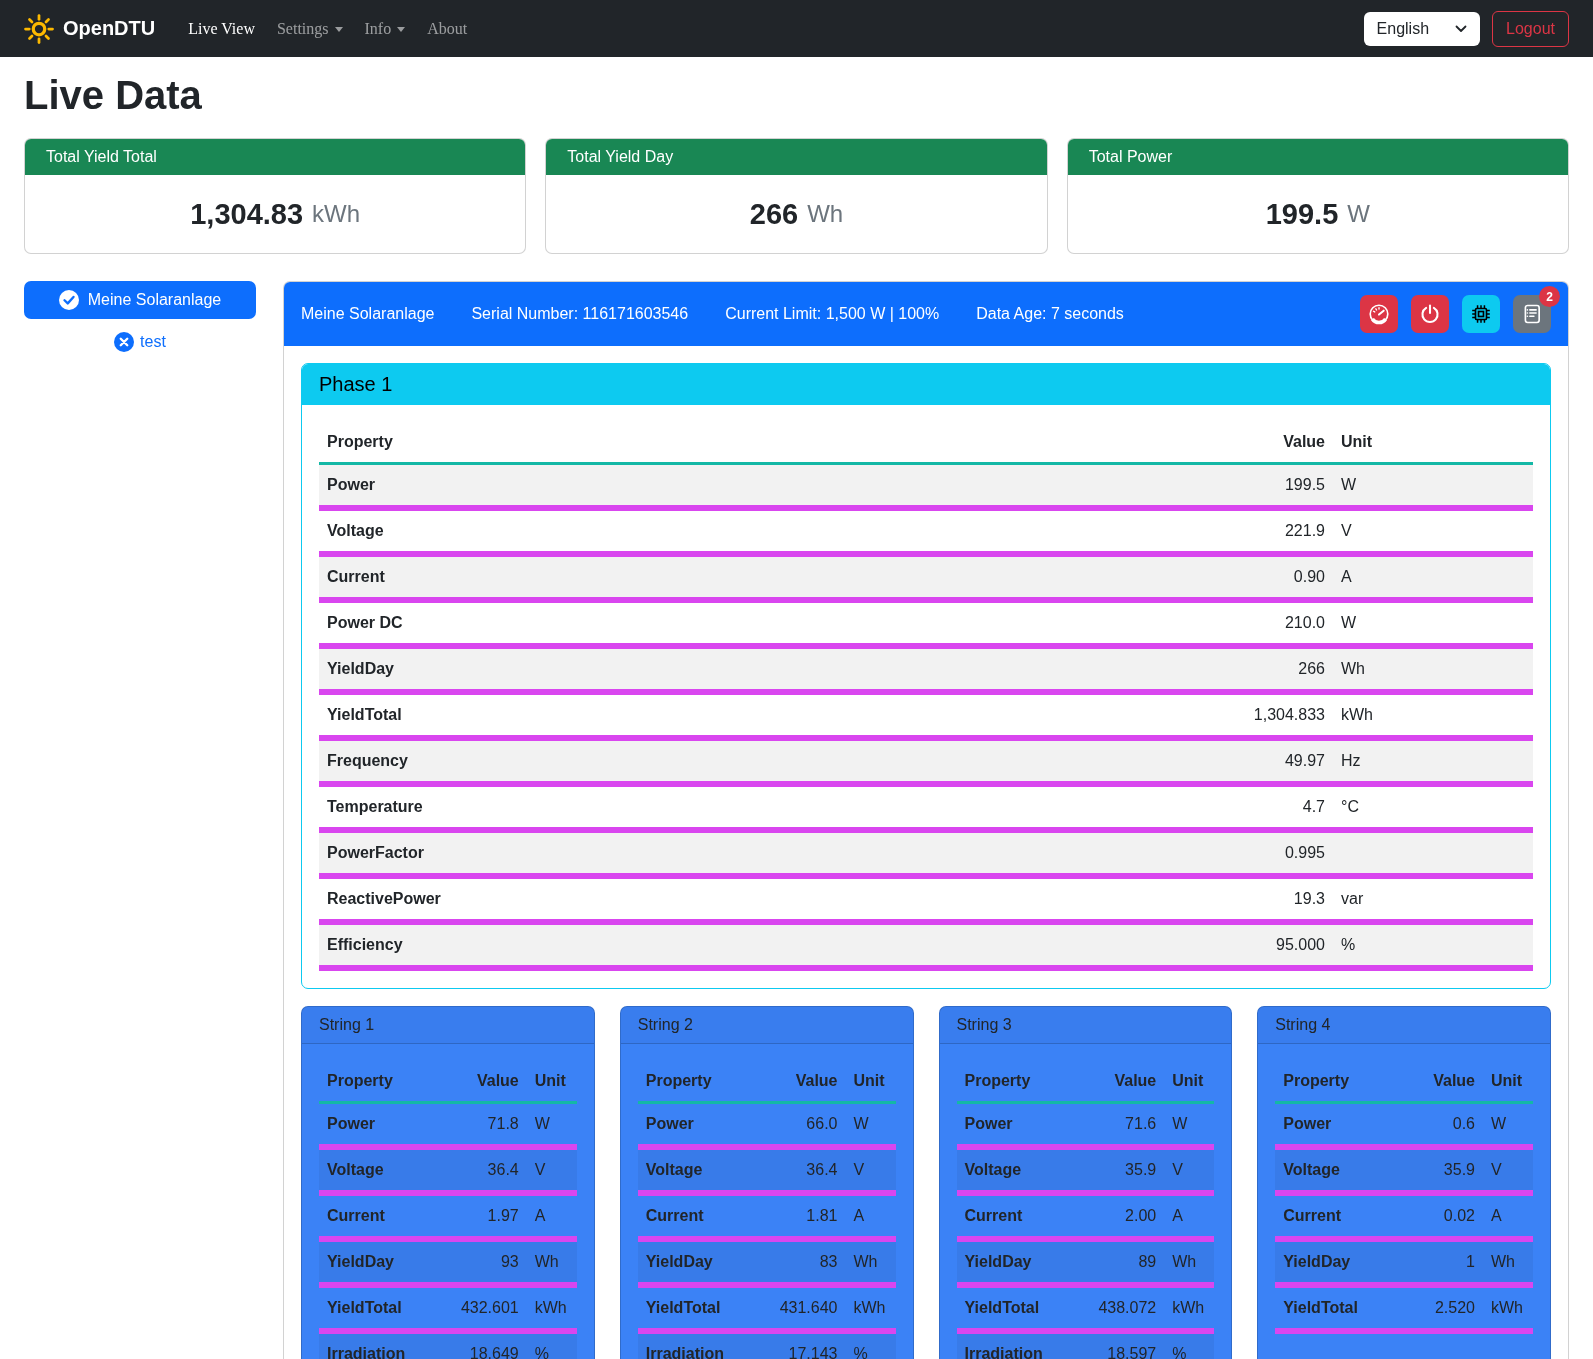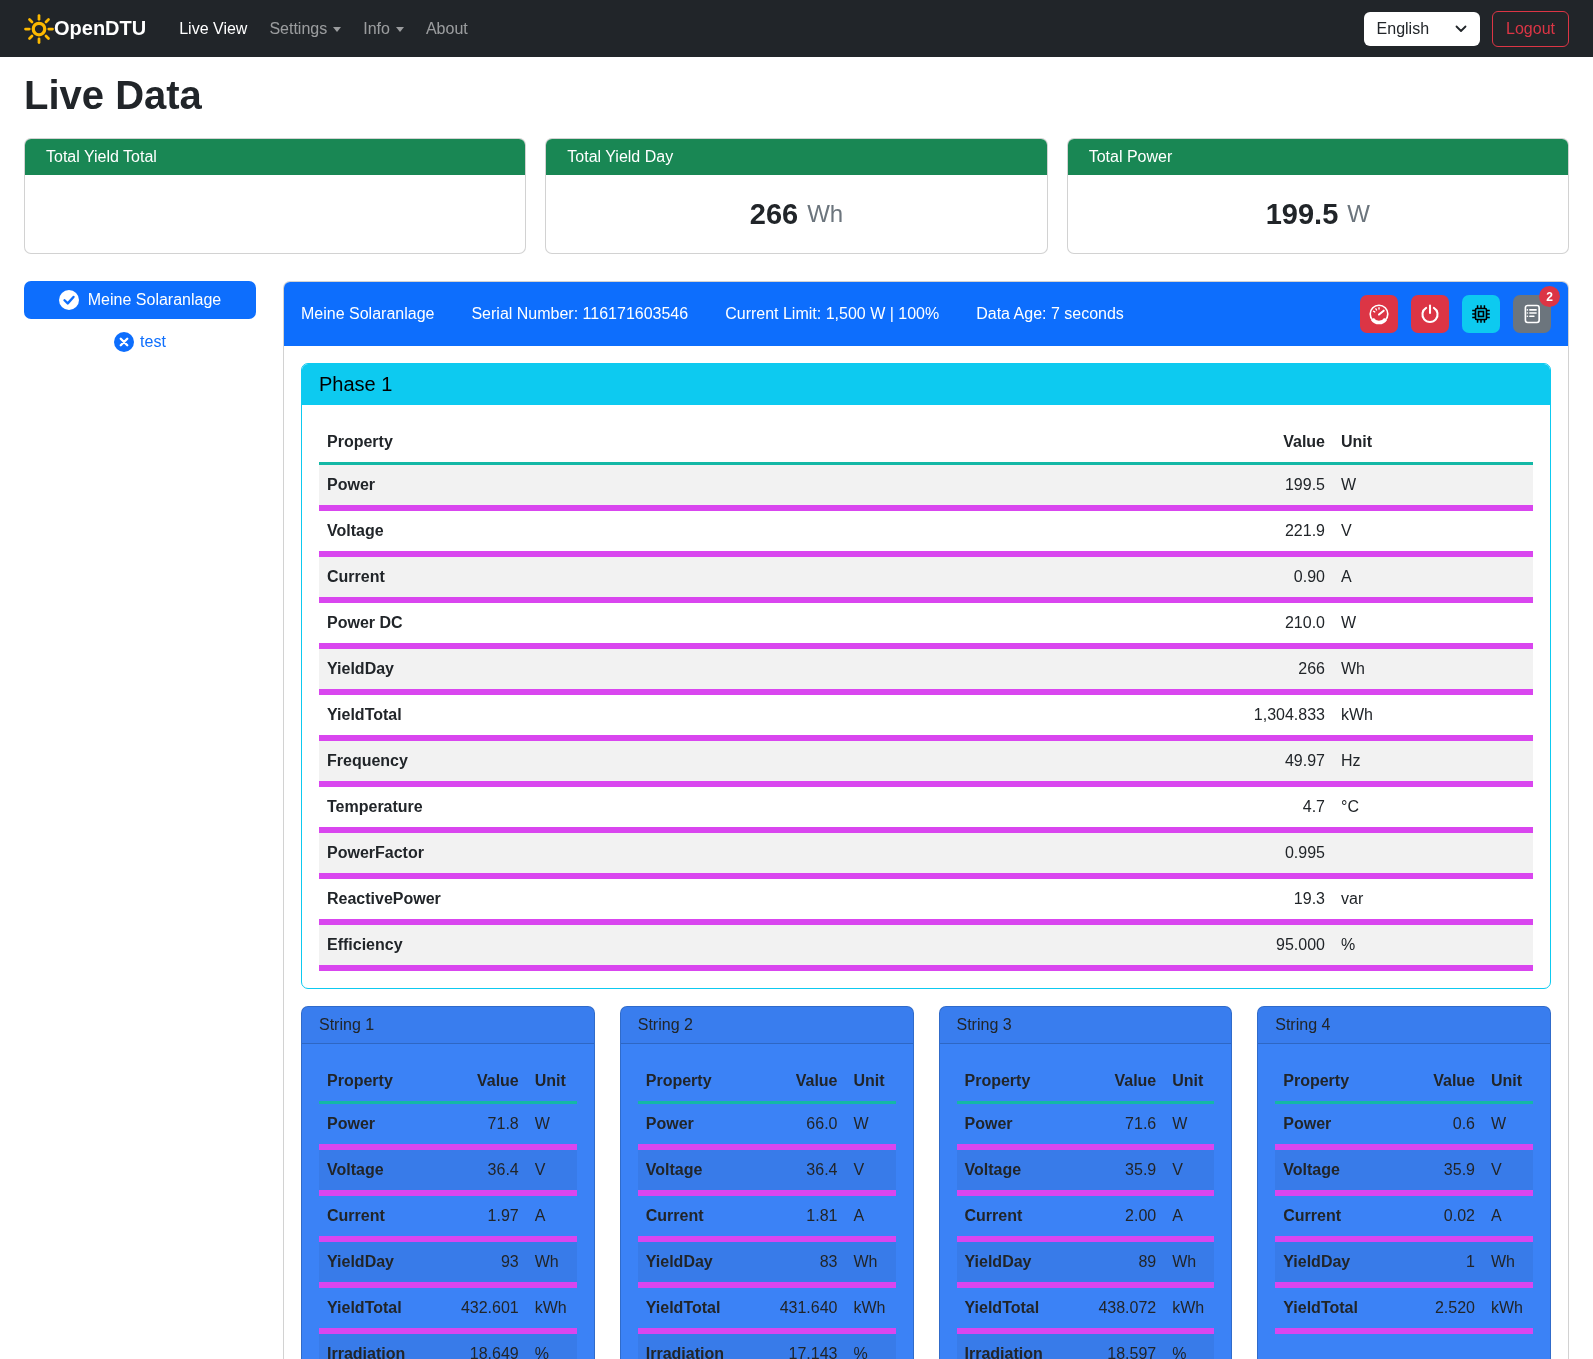--- a/index.html
+++ b/index.html
@@ -3,24 +3,24 @@
 <meta charset="utf-8">
 <style>
   * { box-sizing: border-box; }
   html,body { margin:0; padding:0; background:#fff; color:#212529;
     font-family:"Liberation Sans", sans-serif; }
   .page { width:1593px; min-height:1359px; }
 
   
   .navbar { height:57px; background:#212529; display:flex; align-items:center;
     padding:0 24px; gap:4px; }
-  .brand { display:flex; align-items:center; color:#fff; font-size:20px;
+  .brand { display:flex; align-items:center; gap:9px; color:#fff; font-size:20px;
     font-weight:700; margin-right:20px; }
   .nav-link { color:rgba(255,255,255,.55); font-size:16px; padding:8px 9px;
-    text-decoration:none; display:flex; align-items:center; gap:6px; cursor:pointer; }
+    text-decoration:none; display:flex; align-items:center; gap:6px; cursor:pointer;font-family:Liberation Serif, serif; }
   .nav-link.active { color:#fff; }
   .caret { display:inline-block; border-left:4px solid transparent;
     border-right:4px solid transparent; border-top:5px solid currentColor; margin-top:2px; }
   .nav-right { margin-left:auto; display:flex; align-items:center; gap:12px;padding-left:24px; }
   .lang-select { background:#fff; color:#212529; border-radius:6px; padding:8px 13px;
     font-size:16px; display:flex; align-items:center; gap:26px; cursor:pointer; }
   .logout-btn { background:transparent; border:1px solid #dc3545; color:#dc3545;
     border-radius:6px; padding:8px 13px; font-size:16px; cursor:pointer;
     font-family:inherit; }
 
@@ -132,20 +132,24 @@
       <button class="logout-btn">Logout</button>
     </div>
   </nav>
 
   <div class="container">
     <h1 class="page-title">Live Data</h1>
 
     <div class="summary-grid">
       <div class="scard">
         <div class="scard-header">Total Yield Total</div>
+        <div class="scard-body">
+          <span class="scard-value">1,304.83</span>
+          <span class="scard-unit">kWh</span>
+        </div>
       </div>
       <div class="scard">
         <div class="scard-header">Total Yield Day</div>
         <div class="scard-body">
           <span class="scard-value">266</span>
           <span class="scard-unit">Wh</span>
         </div>
       </div>
       <div class="scard">
         <div class="scard-header">Total Power</div>

